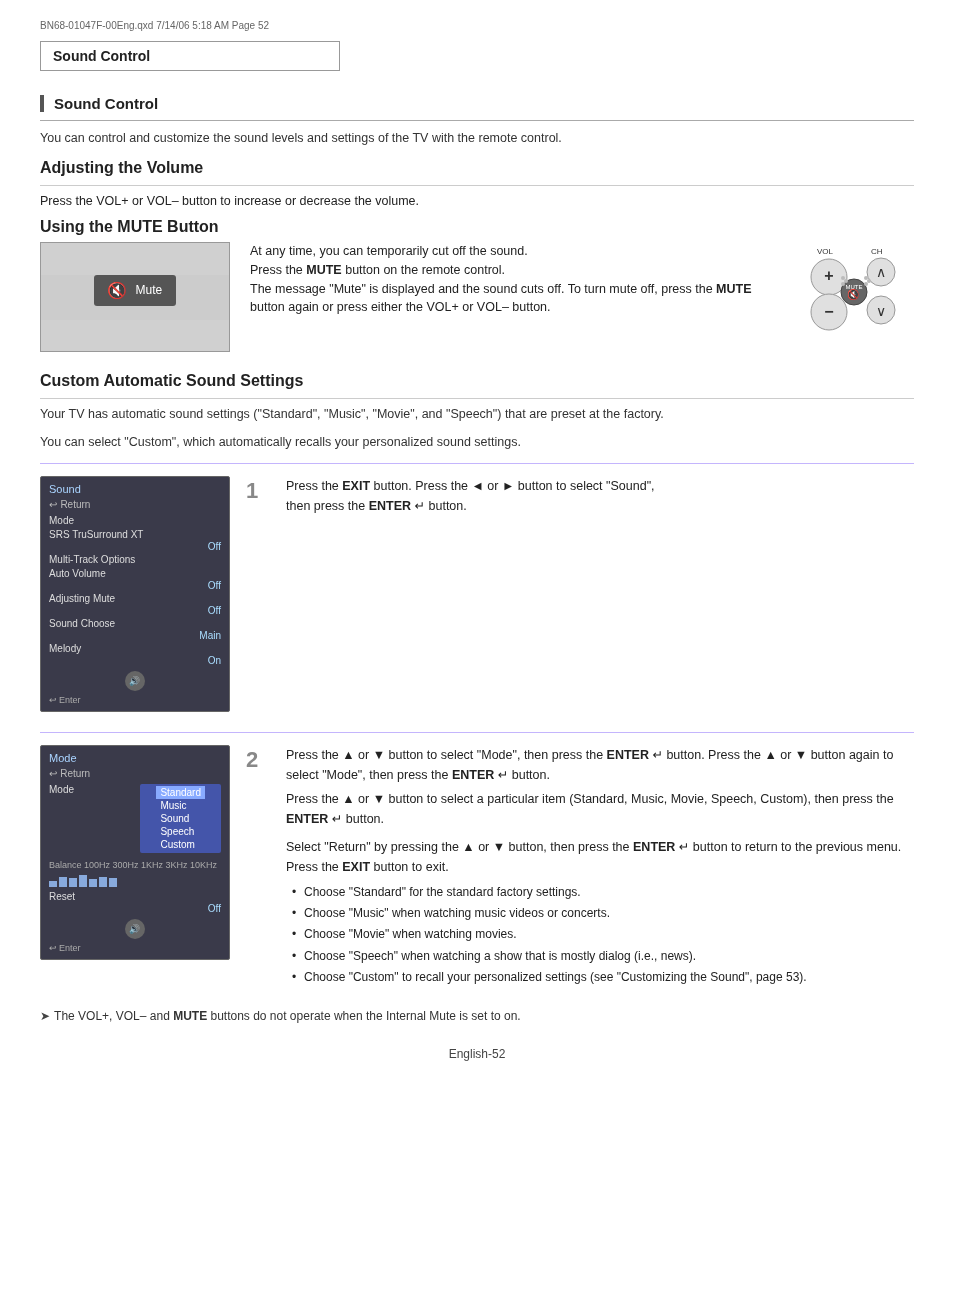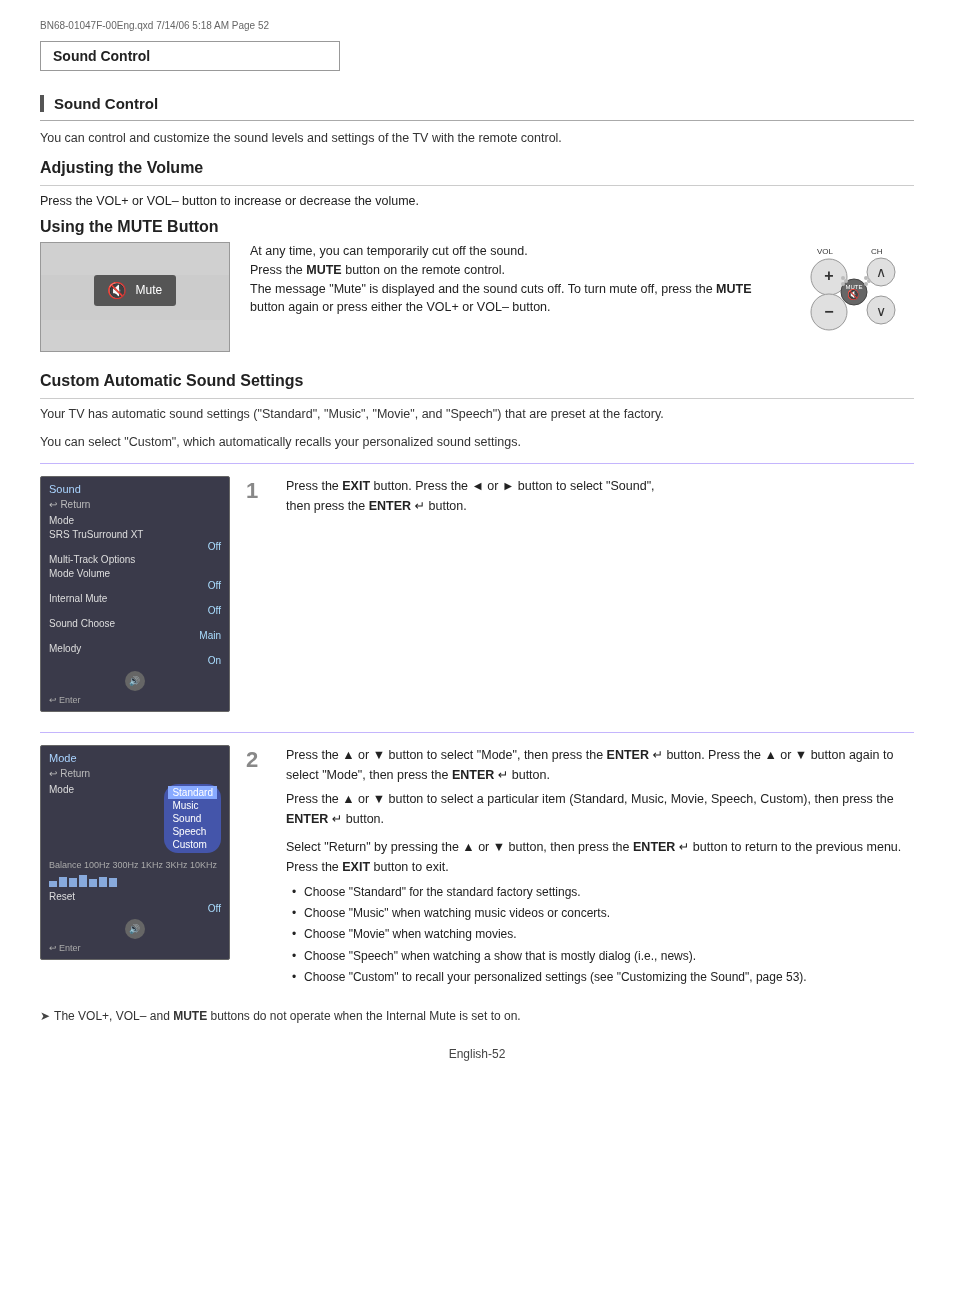--- a/index.html
+++ b/index.html
@@ -226,22 +226,22 @@
       text-align: center;
       margin-top: 24px;
       font-size: 12px;
       color: #444;
     }
     .mode-screen .screen-box {
       min-height: 160px;
     }
     .mode-dropdown {
       background: #4455aa;
-      padding: 2px 4px;
-      border-radius: 14px;
+      padding: 2px 16px;
+      border-radius: 2px;
       margin-left: 30px;
     }
     .mode-dropdown-item {
       padding: 1px 4px;
       font-size: 10px;
       color: #fff;
     }
     .mode-dropdown-item.selected {
       background: #88aaff;
       color: #fff;
@@ -374,25 +374,25 @@
         </div>
         <div class="screen-row">
           <span class="screen-row-label">SRS TruSurround XT</span>
           <span class="screen-row-val">Off</span>
         </div>
         <div class="screen-row">
           <span class="screen-row-label">Multi-Track Options</span>
           <span class="screen-row-val"></span>
         </div>
         <div class="screen-row">
-          <span class="screen-row-label">Mode Volume</span>
+          <span class="screen-row-label">Auto Volume</span>
           <span class="screen-row-val">Off</span>
         </div>
         <div class="screen-row">
-          <span class="screen-row-label">Internal Mute</span>
+          <span class="screen-row-label">Adjusting Mute</span>
           <span class="screen-row-val">Off</span>
         </div>
         <div class="screen-row">
           <span class="screen-row-label">Sound Choose</span>
           <span class="screen-row-val">Main</span>
         </div>
         <div class="screen-row">
           <span class="screen-row-label">Melody</span>
           <span class="screen-row-val">On</span>
         </div>

